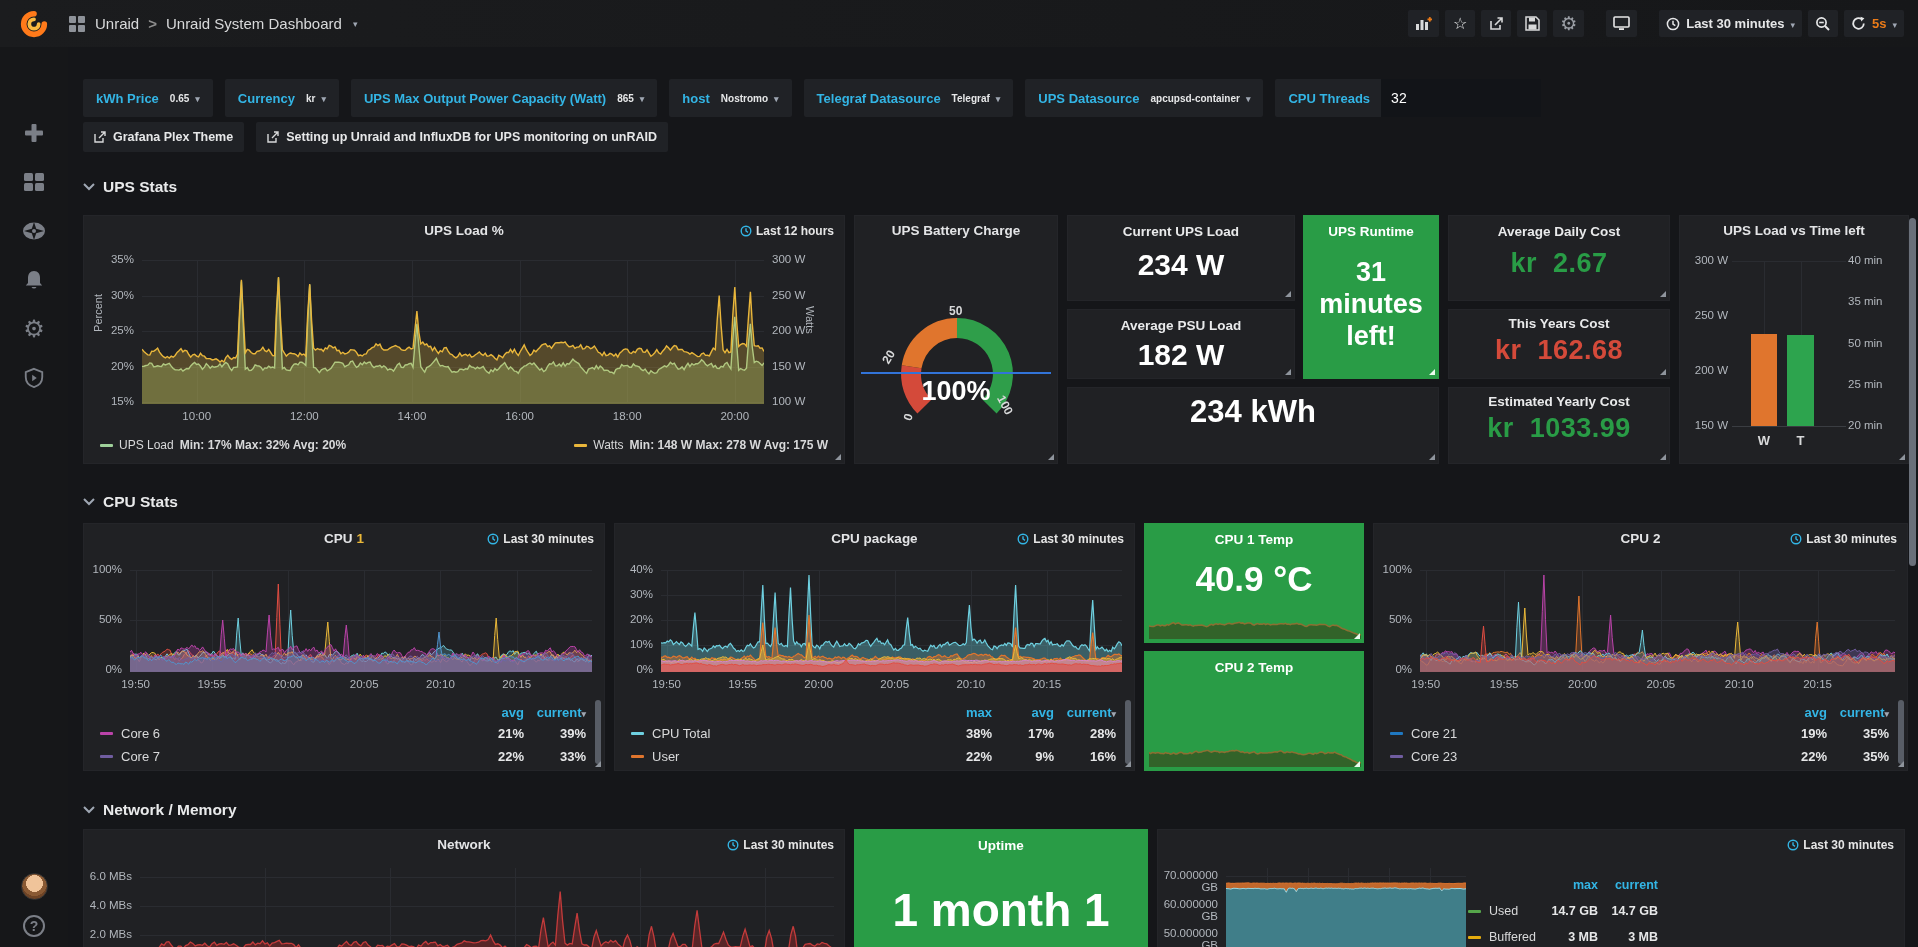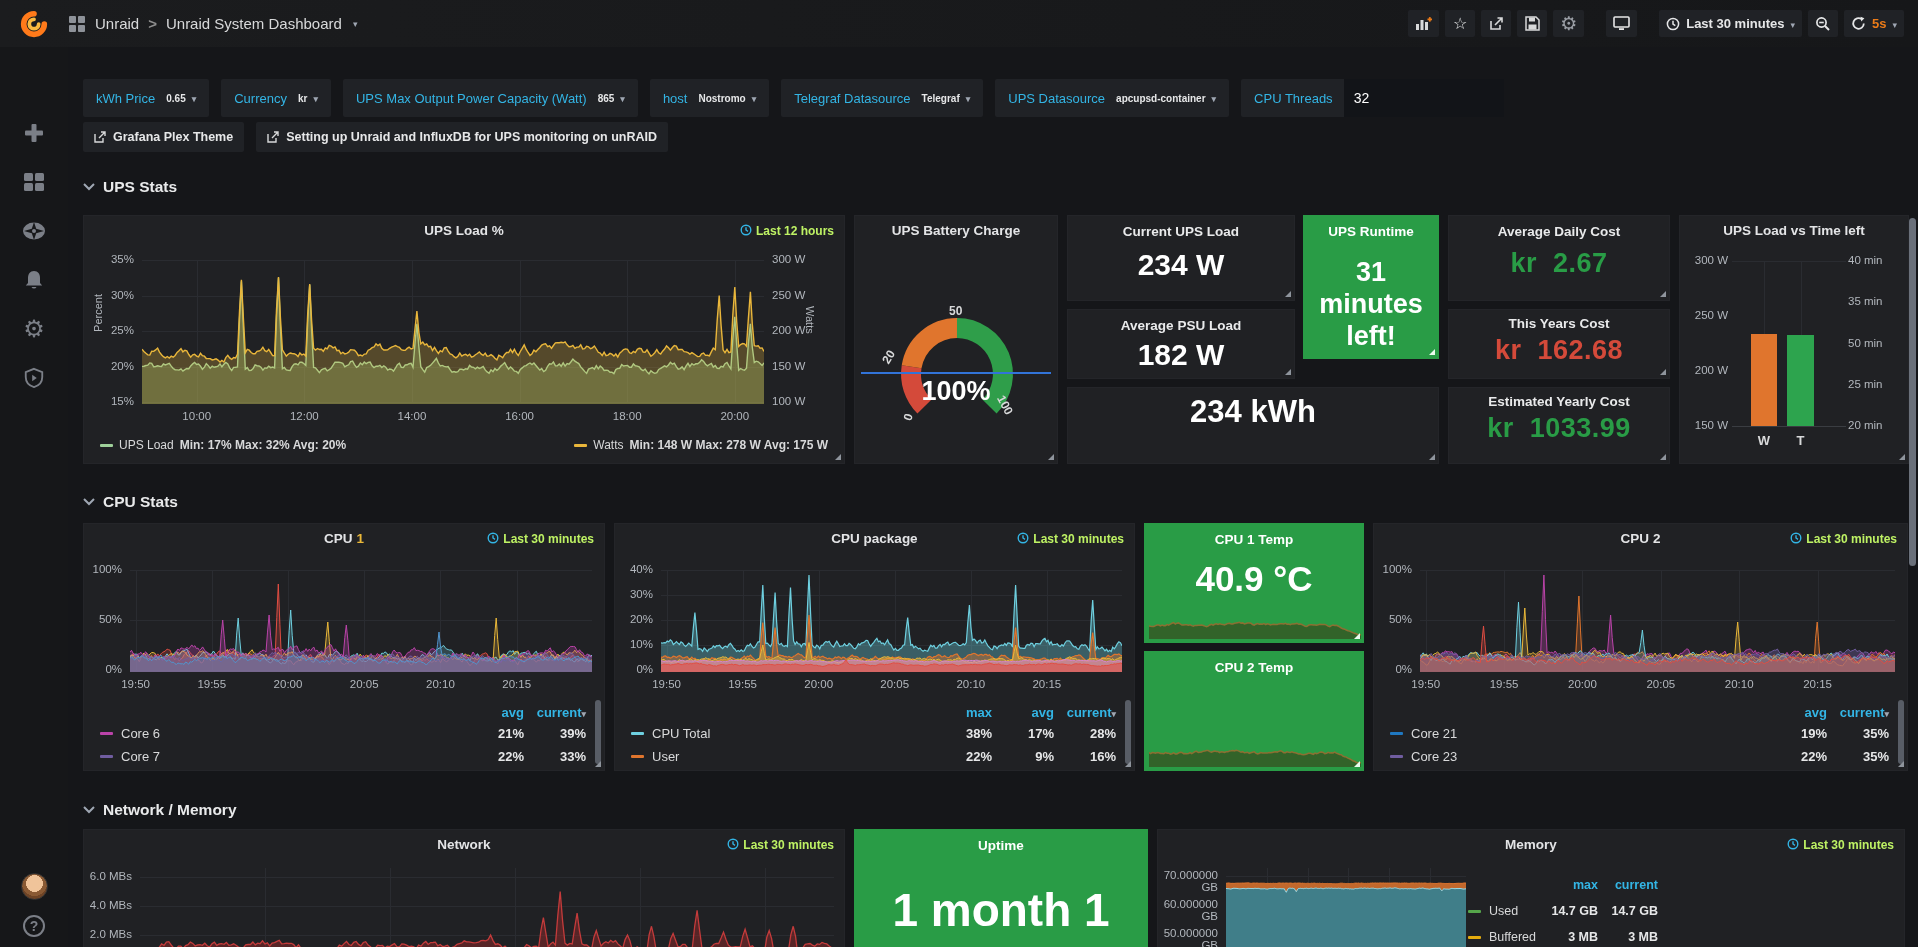--- a/index.html
+++ b/index.html
@@ -27,42 +27,42 @@
   .sicon { color:#7b7f87; display:flex; }
   .gear-glyph { font-size:24px; line-height:22px; color:#7b7f87; }
   .avatar { width:27px; height:27px; border-radius:50%;
     background:radial-gradient(circle at 50% 38%, #f0c49a 0 42%, #8a5a34 43% 62%, #6e4426 63% 100%); border:1px solid #333; }
   .help-circ { width:22px; height:22px; border-radius:50%; border:2px solid #7b7f87; color:#7b7f87;
     font-size:14px; font-weight:700; display:flex; align-items:center; justify-content:center; }
   
   .main { position:absolute; left:68px; top:47px; width:1850px; padding:0 13px 0 15px; }
   .submenu { display:flex; gap:12px; margin-top:32px; }
   .chip { display:flex; align-items:center; background:#202226; border-radius:2px; height:38px; padding:0 13px; gap:11px; }
-  .chip-label { color:#33b5e5; font-weight:400; font-size:13px; white-space:nowrap; }
+  .chip-label { color:#33b5e5; font-weight:700; font-size:13px; white-space:nowrap; }
   .chip-value { color:#e6e7e8; font-size:10px; font-weight:700; white-space:nowrap; display:flex; align-items:center; gap:6px; }
   .chip.inputchip { padding-right:0; }
   .chip input { background:#121418; border:none; outline:none; height:38px; width:160px; color:#fff;
     font-size:14px; padding:0 10px; font-family:inherit; }
   .linkrow { display:flex; gap:12px; margin-top:5px; }
   .linkchip { display:flex; align-items:center; gap:7px; background:#202226; border-radius:2px; height:30px;
     padding:0 11px; font-size:12.5px; font-weight:700; color:#e6e7e8; text-decoration:none; }
   .section { display:flex; align-items:center; gap:8px; font-size:15.5px; font-weight:700; color:#e9eaeb; }
   .section.s1 { margin-top:26px; }
   .section.s2 { margin-top:29px; }
   .section.s3 { margin-top:30px; }
   .row { display:flex; gap:9px; margin-top:19px; }
   .row.tight { margin-top:12px; }
   .row.last { margin-top:10px; }
   
   .panel { position:relative; background:#202124; border:1px solid #242529; flex:none; }
   .panel.green { background:#299c46; border-color:#299c46; }
   .ptitle { text-align:center; font-size:13.5px; font-weight:700; color:#e3e4e6; padding-top:7px; position:relative; z-index:3; }
   .ptitle .tnum { color:#eab839; }
-  .timelink { position:absolute; top:8px; right:10px; color:#bef264; font-size:12px; font-weight:700;
-    display:flex; gap:4px; z-index:4; text-decoration:none; }
+  .timelink { position:absolute; top:8px; right:10px; color:#e5e5e5; font-size:12px; font-weight:700;
+    display:flex; align-items:center; gap:4px; z-index:4; text-decoration:none; }
   .corner { position:absolute; right:3px; bottom:3px; width:0; height:0;
     border-left:6px solid transparent; border-bottom:6px solid #8e949c; }
   .panel.green .corner { border-bottom-color:#eafcee; }
   .tick { position:absolute; font-size:11.5px; color:#b2b7bd; }
   .xtick { position:absolute; font-size:11.5px; color:#b2b7bd; text-align:center; }
   .gridh,.gridv { position:absolute; background:#2a2c31; }
   .axis-name { position:absolute; font-size:11px; color:#b2b7bd; }
   .axis-left { writing-mode:vertical-rl; transform:rotate(180deg); }
   .axis-right { writing-mode:vertical-rl; }
   .chart-svg { position:absolute; overflow:hidden; }
@@ -392,21 +392,21 @@
             <div class="stat-title">Current UPS Load</div>
             <div class="stat-value v30">234 W</div>
             <span class="corner"></span>
           </div>
           <div class="panel" style="height:70px;">
             <div class="stat-title">Average PSU Load</div>
             <div class="stat-value v30b">182 W</div>
             <span class="corner"></span>
           </div>
         </div>
-        <div class="panel green" style="flex:1;height:144px;">
+        <div class="panel green" style="flex:1;height:164px;">
           <div class="stat-title">UPS Runtime</div>
           <div class="stat-value runtime" style="white-space:normal;">31 minutes left!</div>
           <span class="corner"></span>
         </div>
       </div>
       <div class="panel" style="height:77px;">
         <div class="stat-value v31">234 kWh</div>
         <span class="corner"></span>
       </div>
     </div>
@@ -722,21 +722,20 @@
           <path d="M0.0 79.5 L2.4 81.8 L4.8 81.6 L7.2 83.5 L9.6 83.9 L12.0 84.1 L14.4 83.1 L16.8 83.2 L19.2 79.4 L21.6 75.9 L24.0 77.4 L26.4 74.2 L28.8 73.7 L31.2 77.0 L33.6 79.8 L36.0 81.2 L38.4 78.2 L40.8 78.2 L43.2 80.7 L45.6 77.6 L48.0 76.7 L50.4 74.1 L52.8 75.4 L55.2 77.9 L57.6 77.0 L60.0 76.7 L62.4 77.3 L64.8 75.2 L67.2 77.7 L69.6 79.0 L72.0 75.8 L74.4 74.2 L76.8 77.4 L79.2 76.0 L81.6 75.7 L84.0 76.3 L86.4 74.4 L88.9 77.3 L91.3 76.9 L93.7 75.8 L96.1 77.2 L98.5 79.1 L100.9 79.7 L103.3 79.8 L105.7 76.8 L108.1 76.5 L110.5 76.5 L112.9 74.0 L115.3 76.8 L117.7 75.1 L120.1 75.7 L122.5 72.8 L124.9 76.0 L127.3 74.9 L129.7 78.0 L132.1 75.0 L134.5 74.6 L136.9 73.4 L139.3 72.4 L141.7 75.8 L144.1 75.7 L146.5 75.2 L148.9 75.5 L151.3 75.3 L153.7 76.6 L156.1 79.7 L158.5 76.9 L160.9 80.1 L163.3 82.8 L165.7 84.7 L168.1 82.2 L170.5 82.7 L172.9 84.0 L175.3 83.7 L177.7 83.6 L180.1 83.2 L182.5 85.1 L184.9 86.3 L187.3 87.1 L189.7 85.7 L192.1 83.6 L194.5 80.8 L196.9 80.5 L199.3 77.1 L201.7 78.2 L204.1 75.6 L206.5 73.4 L208.9 76.5 L211.3 77.5 L213.7 74.3 L216.1 73.5 L218.5 76.4 L220.9 77.8 L223.3 74.5 L225.7 73.7 L228.1 77.1 L230.5 78.7 L232.9 81.6 L235.3 80.2 L237.7 77.2 L240.1 77.6 L242.5 77.5 L244.9 80.0 L247.3 78.1 L249.7 78.6 L252.1 76.9 L254.5 75.6 L256.9 78.6 L259.3 78.8 L261.8 75.9 L264.2 76.1 L266.6 77.1 L269.0 78.6 L271.4 78.2 L273.8 78.8 L276.2 80.9 L278.6 77.0 L281.0 78.2 L283.4 75.2 L285.8 73.5 L288.2 76.4 L290.6 74.6 L293.0 74.5 L295.4 74.1 L297.8 77.9 L300.2 76.5 L302.6 78.6 L305.0 78.1 L307.4 77.2 L309.8 79.6 L312.2 79.3 L314.6 78.5 L317.0 76.3 L319.4 75.6 L321.8 75.0 L324.2 72.8 L326.6 73.9 L329.0 73.9 L331.4 74.3 L333.8 74.9 L336.2 74.7 L338.6 74.2 L341.0 72.6 L343.4 72.5 L345.8 72.8 L348.2 71.6 L350.6 67.0 L353.0 72.6 L355.4 76.4 L357.8 75.8 L360.2 77.1 L362.6 80.0 L365.0 78.2 L367.4 80.4 L369.8 82.2 L372.2 82.9 L374.6 84.4 L377.0 85.1 L379.4 82.2 L381.8 83.0 L384.2 79.6 L386.6 76.5 L389.0 77.9 L391.4 79.7 L393.8 78.3 L396.2 78.1 L398.6 80.1 L401.0 62.0 L403.4 49.6 L405.8 64.7 L408.2 79.2 L410.6 75.9 L413.0 74.1 L415.4 77.1 L417.8 47.6 L420.2 23.5 L422.6 53.0 L425.0 75.2 L427.4 77.1 L429.8 75.4 L432.2 75.9 L434.7 59.6 L437.1 45.2 L439.5 62.8 L441.9 75.8 L444.3 77.0 L446.7 76.8 L449.1 79.0 L451.5 81.8 L453.9 69.2 L456.3 62.6 L458.7 70.6 L461.1 77.9 L463.5 75.3 L465.9 73.7 L468.3 75.0 L470.7 72.3 L473.1 74.3 L475.5 72.6 L477.9 75.9 L480.3 77.9 L482.7 80.5 L485.1 71.6 L487.5 67.0 L489.9 72.6 L492.3 82.0 L494.7 82.8 L497.1 78.7 L499.5 80.5 L501.9 82.5 L504.3 84.1 L506.7 84.7 L509.1 66.8 L511.5 58.3 L513.9 68.7 L516.3 83.5 L518.7 84.1 L521.1 83.2 L523.5 80.7 L525.9 80.8 L528.3 81.4 L530.7 70.8 L533.1 65.5 L535.5 71.9 L537.9 78.4 L540.3 78.8 L542.7 76.4 L545.1 76.4 L547.5 79.7 L549.9 82.2 L552.3 80.0 L554.7 58.0 L557.1 42.3 L559.5 61.5 L561.9 79.9 L564.3 81.5 L566.7 81.6 L569.1 80.3 L571.5 78.9 L573.9 76.2 L576.3 75.5 L578.7 75.5 L581.1 70.0 L583.5 64.1 L585.9 71.3 L588.3 77.1 L590.7 79.0 L593.1 79.2 L595.5 78.7 L597.9 78.8 L600.3 78.7 L602.7 68.4 L605.1 61.2 L607.6 70.0 L610.0 78.9 L612.4 77.8 L614.8 80.5 L617.2 81.7 L619.6 83.4 L622.0 84.6 L624.4 84.8 L626.8 69.2 L629.2 62.6 L631.6 70.6 L634.0 84.6 L636.4 82.2 L638.8 81.5 L641.2 79.7 L643.6 81.5 L646.0 83.0 L648.4 82.9 L650.8 66.8 L653.2 58.3 L655.6 68.7 L658.0 88.3 L660.4 83.5 L662.8 79.8 L665.2 76.3 L667.6 75.9 L670.0 75.5 L672.4 77.1 L674.8 78.2 L677.2 75.9 L679.6 76.4 L682.0 74.5 L684.4 75.4 L686.8 75.9 L689.2 78.0 L691.6 79.8 L694.0 82.1 " stroke="#c43b3b" stroke-width="1.3" fill="none"></path>
         </svg>
       </div>
 
     <div class="panel green" style="width:294px;height:240px;">
       <div class="stat-title">Uptime</div>
       <div class="stat-value uptimeval">1 month 1</div>
     </div>
 
     <div class="panel" style="width:748px;height:240px;">
-      <div class="ptitle"><span>Memory</span></div>
       <a class="timelink">
         <svg width="12" height="12" viewBox="0 0 14 14">
             <circle cx="7" cy="7" r="5.6" stroke="#33b5e5" stroke-width="1.6" fill="none"></circle>
             <path d="M7 3.8 V7 L9.3 8.6" stroke="#33b5e5" stroke-width="1.6" fill="none"></path>
           </svg>
         <span>Last 30 minutes</span>
       </a>
       <div class="ts-legend mem-legend">
         <div class="lrow lhead">
             <span class="lcol">max</span>

